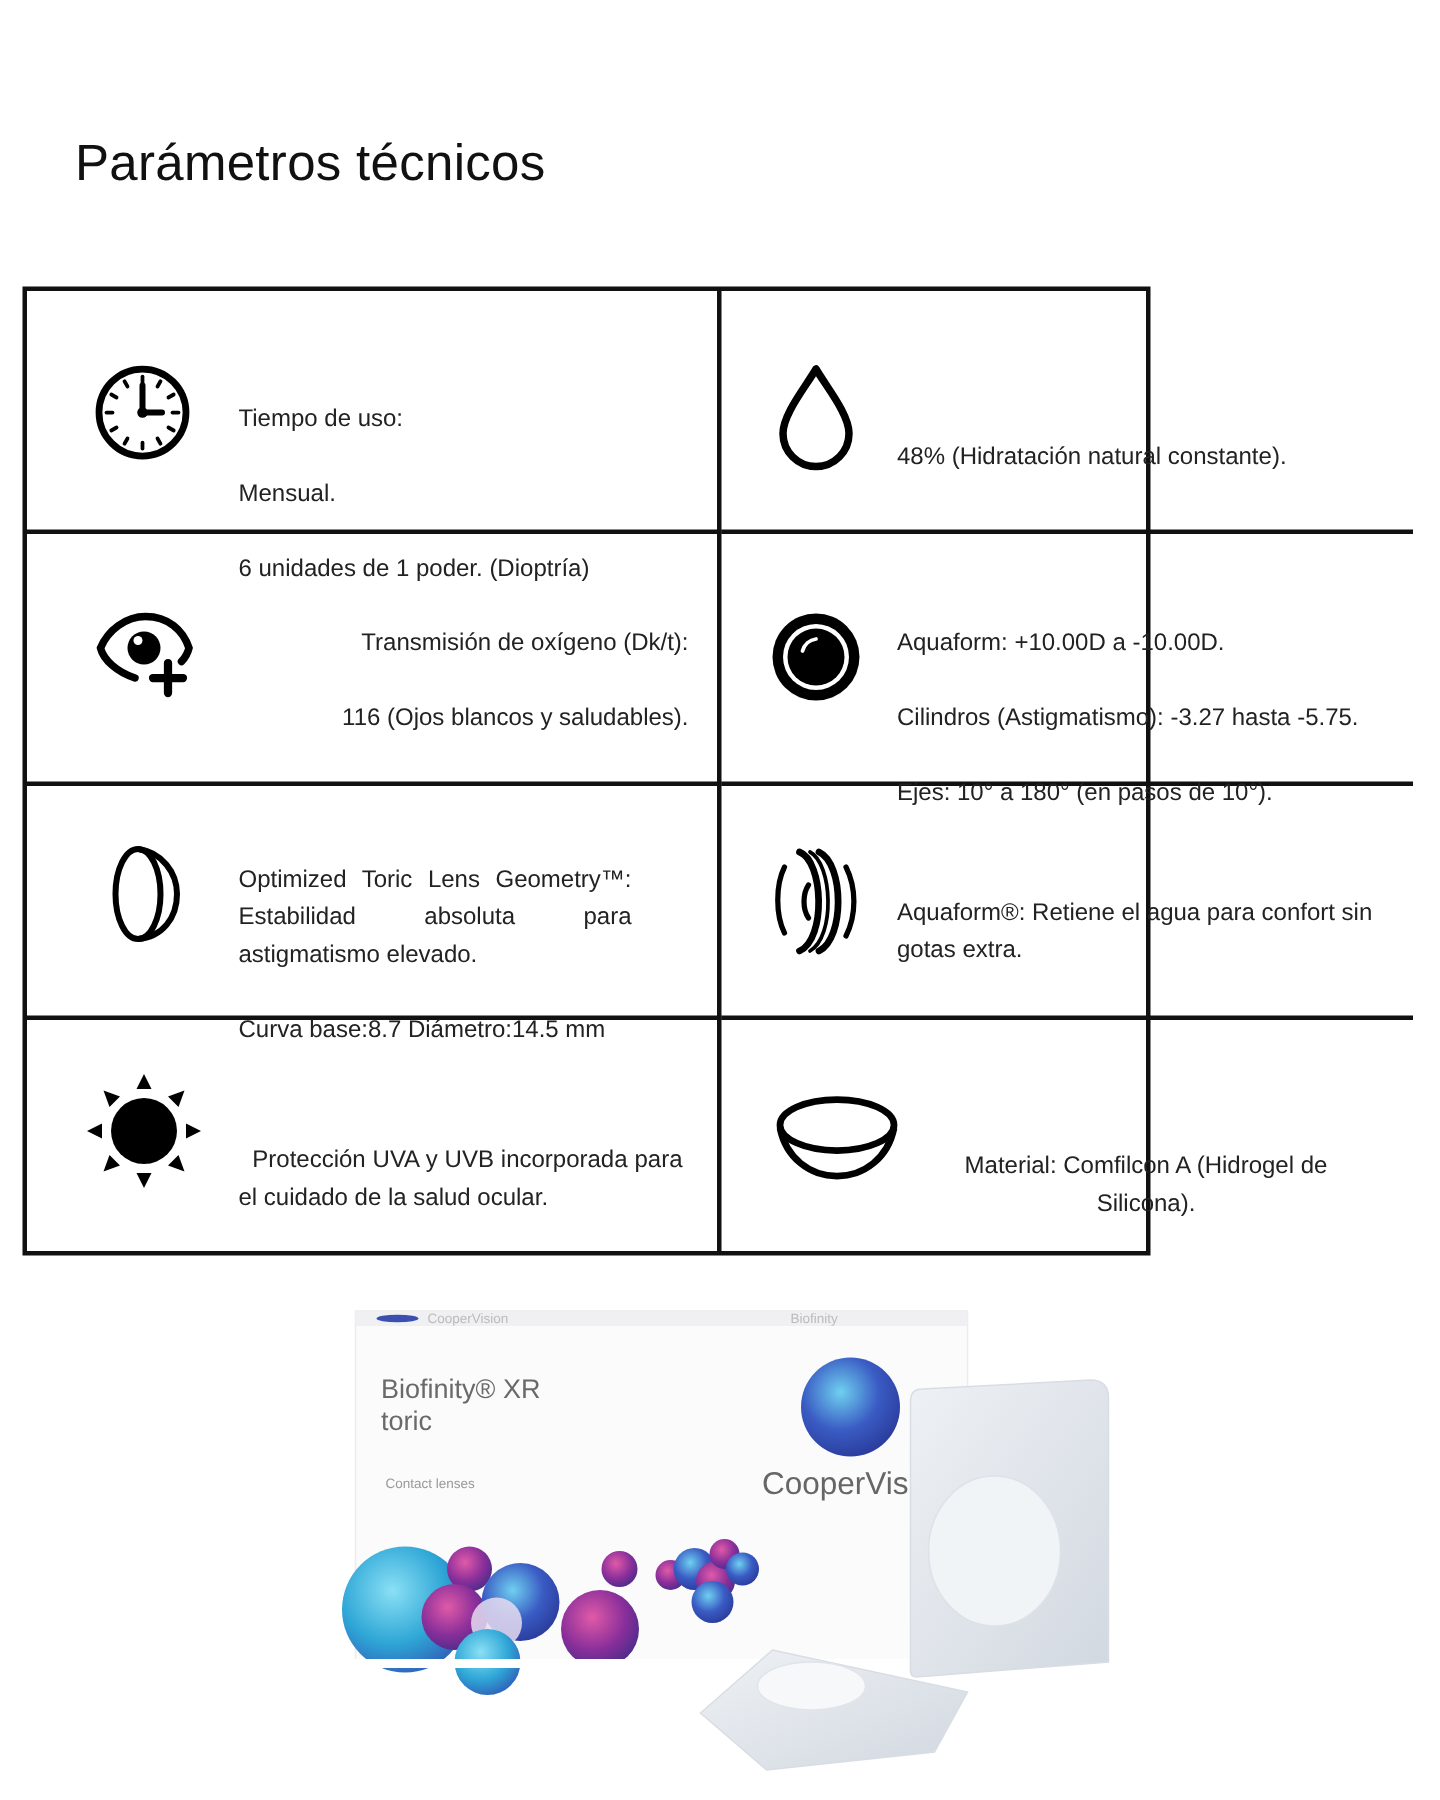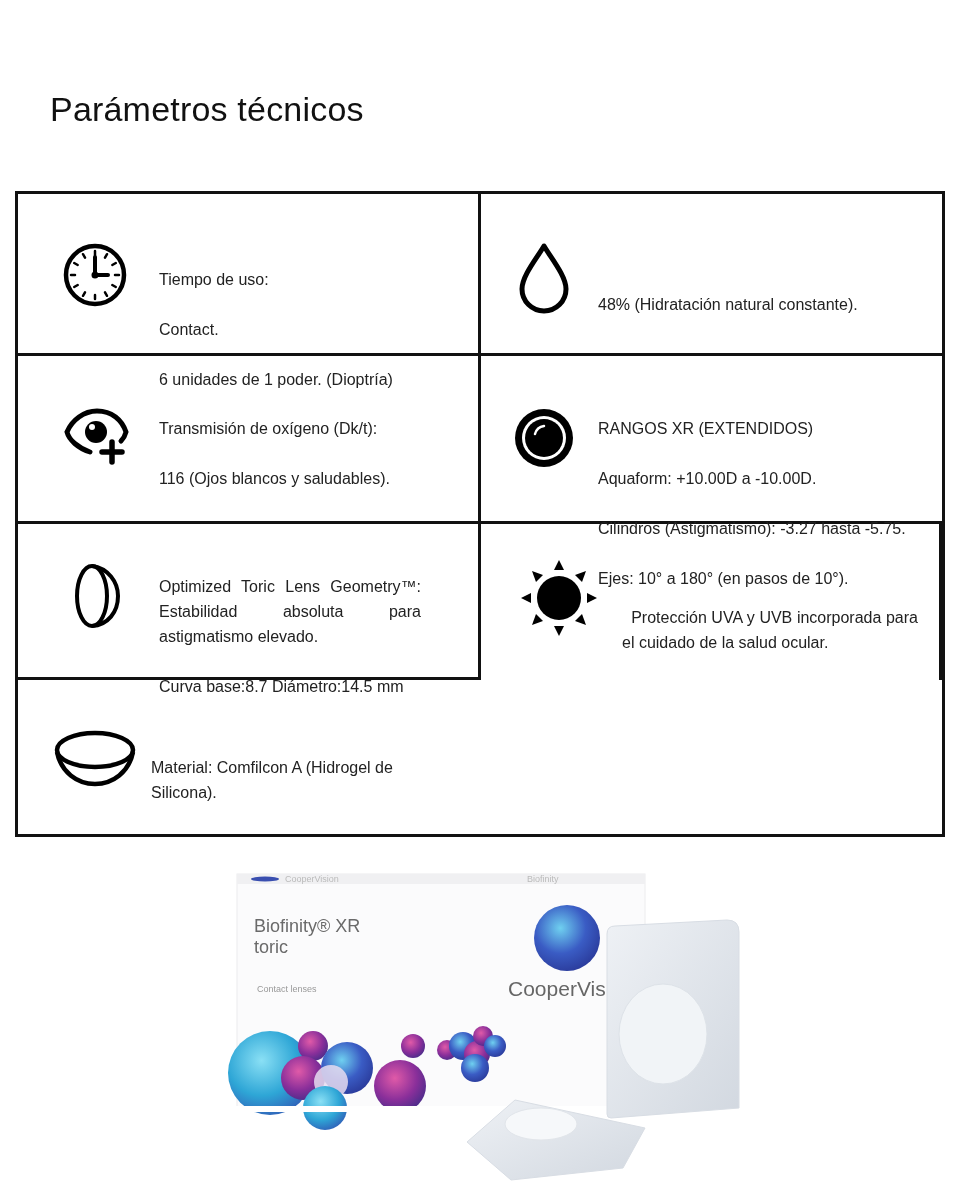--- a/index.html
+++ b/index.html
@@ -6,21 +6,21 @@
   body {
     width: 960px; height: 1200px; position: relative; overflow: hidden;
     font-family: "Liberation Sans", "DejaVu Sans", sans-serif; color: #1a1a1a;
   }
   .title {
     position: absolute; left: 34px; top: 74px;
     font-size: 34px; font-weight: normal; letter-spacing: 0.2px; color: #111;
     margin: 16px;
   }
   .grid {
-    position: absolute; left: 15px; top: 191px; width: 930px; height: 646px;
+    position: absolute; left: 15px; top: 191px; width: 752px; height: 646px;
     border: 3px solid #111; box-sizing: border-box;
     display: grid; grid-template-columns: 463px 461px;
     grid-template-rows: 162px 168px 156px 154px;
   }
   .cell {
     position: relative; box-sizing: border-box;
     border-right: 3px solid #111; border-bottom: 3px solid #111;
   }
   .cell.col2 { border-right: none; }
   .cell.last { border-bottom: none; }
@@ -60,21 +60,21 @@
           <line x1="12.2" y1="45" x2="15.7" y2="43"></line>
           <line x1="12.2" y1="21" x2="15.7" y2="23"></line>
           <line x1="21" y1="12.2" x2="23" y2="15.7"></line>
         </g>
         <path d="M33 15 V33 H46" fill="none" stroke="#000" stroke-width="4" stroke-linecap="round" stroke-linejoin="round"></path>
         <circle cx="33" cy="33" r="3.5" fill="#000"></circle>
       </svg>
     </div>
     <div class="text" style="left:141px; top:48px; width:300px;">
       <span class="line">Tiempo de uso:</span>
-      <span class="line">Contact.</span>
+      <span class="line">Mensual.</span>
       <span class="line">6 unidades de 1 poder. (Dioptría)</span>
     </div>
   </div>
 
   <div class="cell col2">
     <div class="icon" style="left:36px; top:48px;">
       <svg width="54" height="74" viewBox="0 0 54 74">
         <path d="M27 4 C20 16 5 34 5 47 A22 22 0 0 0 49 47 C49 34 34 16 27 4 Z" fill="none" stroke="#000" stroke-width="5" stroke-linejoin="round"></path>
       </svg>
     </div>
@@ -85,56 +85,70 @@
 
   <div class="cell">
     <div class="icon" style="left:46px; top:50px;">
       <svg width="66" height="62" viewBox="0 0 66 62">
         <path d="M26 46 C14 42 5 34 3 26 C8 14 20 5 33 5 C48 5 58 14 62 26 C61 30 59 33 57 35" fill="none" stroke="#000" stroke-width="5" stroke-linecap="round"></path>
         <circle cx="32" cy="26" r="11" fill="#000"></circle>
         <circle cx="28" cy="21" r="3" fill="#fff"></circle>
         <path d="M48 36 V56 M38 46 H58" stroke="#000" stroke-width="5.5" stroke-linecap="round"></path>
       </svg>
     </div>
-    <div class="text" style="left:141px; top:35px; width:300px;">
+    <div class="text" style="left:141px; top:35px; width:300px;text-align:right;">
       <span class="line">Transmisión de oxígeno (Dk/t):</span>
       <span class="line">116 (Ojos blancos y saludables).</span>
     </div>
   </div>
 
   <div class="cell col2">
     <div class="icon" style="left:33px; top:52px;">
       <svg width="60" height="60" viewBox="0 0 60 60">
         <circle cx="30" cy="30" r="29" fill="#000"></circle>
         <circle cx="30" cy="30" r="22" fill="#fff"></circle>
         <circle cx="30" cy="30" r="19" fill="#000"></circle>
         <path d="M21 26 A11 11 0 0 1 30 18" fill="none" stroke="#fff" stroke-width="2.5" stroke-linecap="round"></path>
       </svg>
     </div>
     <div class="text" style="left:117px; top:35px; width:340px;">
-      <span class="line">RANGOS XR (EXTENDIDOS)</span>
       <span class="line">Aquaform: +10.00D a -10.00D.</span>
       <span class="line">Cilindros (Astigmatismo): -3.27 hasta -5.75.</span>
       <span class="line">Ejes: 10° a 180° (en pasos de 10°).</span>
     </div>
   </div>
 
   <div class="cell">
     <div class="icon" style="left:54px; top:38px;">
       <svg width="50" height="70" viewBox="0 0 50 70">
         <ellipse cx="20" cy="34" rx="15" ry="30" fill="none" stroke="#000" stroke-width="4"></ellipse>
         <path d="M20 4 C36 6 46 20 46 34 C46 50 36 63 20 64" fill="none" stroke="#000" stroke-width="4"></path>
       </svg>
     </div>
     <div class="text justify" style="left:141px; top:25px; width:262px;">
       <span class="line">Optimized Toric Lens Geometry™: Estabilidad absoluta para astigmatismo elevado.</span>
       <span class="line">Curva base:8.7 Diámetro:14.5 mm</span>
     </div>
   </div>
 
+  <div class="cell col2">
+    <div class="icon" style="left:34px; top:40px;">
+      <svg width="60" height="74" viewBox="0 0 60 74">
+        <path d="M8 14 C2 26 2 46 8 58" fill="none" stroke="#000" stroke-width="3.5" stroke-linecap="round"></path>
+        <path d="M24 26 C20 32 20 42 24 48" fill="none" stroke="#000" stroke-width="3.5" stroke-linecap="round"></path>
+        <path d="M18 4 C34 10 36 62 18 70" fill="none" stroke="#000" stroke-width="4.5" stroke-linecap="round"></path>
+        <path d="M25 4 C40 12 42 60 25 70" fill="none" stroke="#000" stroke-width="2.5" stroke-linecap="round"></path>
+        <path d="M31 4 C48 12 48 62 31 70" fill="none" stroke="#000" stroke-width="4.5" stroke-linecap="round"></path>
+        <path d="M49 14 C56 28 56 46 49 60" fill="none" stroke="#000" stroke-width="3.5" stroke-linecap="round"></path>
+      </svg>
+    </div>
+    <div class="text" style="left:117px; top:47px; width:320px;">
+      <span class="line">Aquaform®: Retiene el agua para confort sin gotas extra.</span>
+    </div>
+  </div>
 
   <div class="cell last">
     <div class="icon" style="left:38px; top:34px;">
       <svg width="80" height="80" viewBox="0 0 80 80">
         <circle cx="40" cy="40" r="22" fill="#000"></circle>
         <g fill="#000">
           <path d="M40 2 L45 12 L35 12 Z"></path>
           <path d="M40 78 L45 68 L35 68 Z"></path>
           <path d="M2 40 L12 35 L12 45 Z"></path>
           <path d="M78 40 L68 35 L68 45 Z"></path>
@@ -150,21 +164,21 @@
     </div>
   </div>
 
   <div class="cell col2 last">
     <div class="icon" style="left:35px; top:48px;">
       <svg width="84" height="60" viewBox="0 0 84 60">
         <ellipse cx="42" cy="22" rx="38" ry="17" fill="none" stroke="#000" stroke-width="4.5"></ellipse>
         <path d="M4 24 C8 44 24 56 42 56 C60 56 76 44 80 24" fill="none" stroke="#000" stroke-width="4.5"></path>
       </svg>
     </div>
-    <div class="text" style="left:133px; top:50px; width:300px;">
+    <div class="text" style="left:133px; top:60px; width:300px;text-align:center;">
       <span class="line">Material: Comfilcon A (Hidrogel de Silicona).</span>
     </div>
   </div>
 </div>
 
 <div class="product">
   <svg width="550" height="330" viewBox="0 0 550 330">
     <defs>
       <radialGradient id="gBlue" cx="40%" cy="35%" r="70%">
         <stop offset="0%" stop-color="#6fd0f0"></stop>

